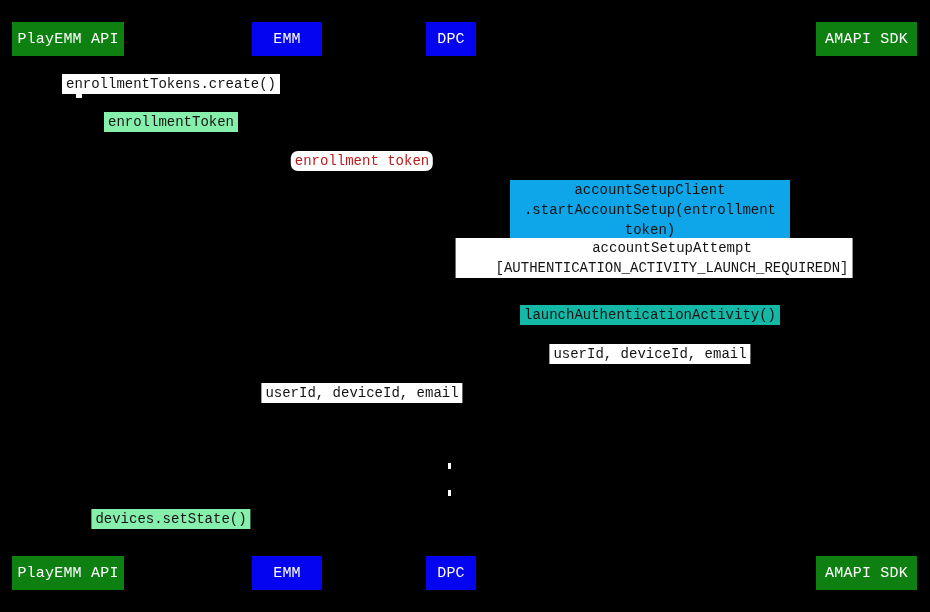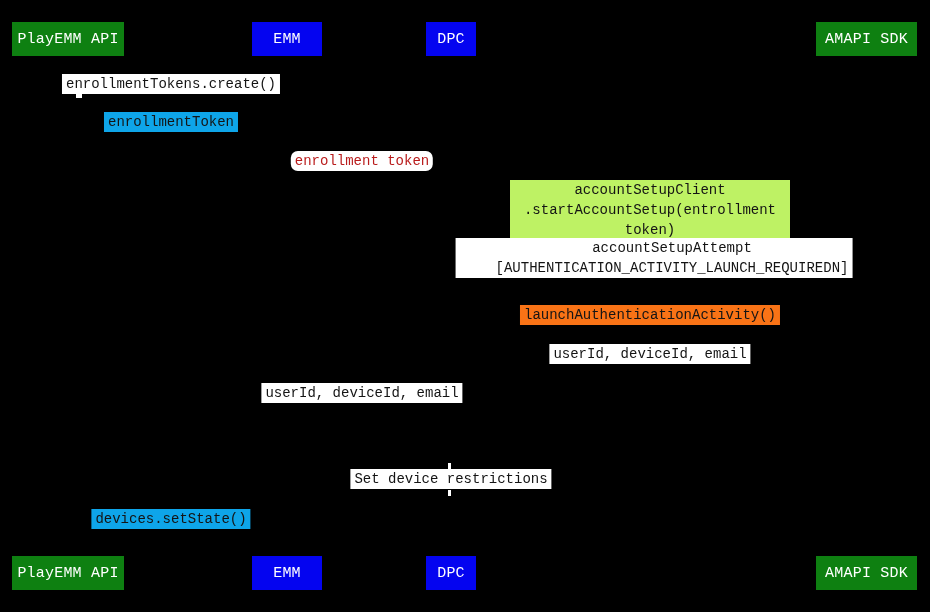--- a/index.html
+++ b/index.html
@@ -79,31 +79,30 @@
   <div class="participant row-top pos-p1" style="background-color: rgb(4, 4, 240);">EMM</div>
   <div class="participant row-top pos-p2" style="background-color: rgb(4, 4, 240);">DPC</div>
   <div class="participant row-top pos-p3" style="background-color: rgb(14, 128, 17);">AMAPI SDK</div>
 
   <div class="lifeline ll-0"></div>
   <div class="lifeline ll-1"></div>
   <div class="lifeline ll-2"></div>
   <div class="lifeline ll-3"></div>
 
   <div class="msg m0" style="background: rgb(255, 255, 255); color: rgb(20, 20, 20);">enrollmentTokens.create()</div>
-  <div class="msg m1" style="background: #0ea5e9; color: rgb(20, 20, 20);">enrollmentToken</div>
+  <div class="msg m1" style="background: #86efac; color: rgb(20, 20, 20);">enrollmentToken</div>
   <div class="msg m2" style="background: rgb(255, 255, 255); color: #b91c1c; border-radius: 7px;">enrollment token</div>
-  <div class="msg m3" style="background: #bef264; color: rgb(20, 20, 20);">accountSetupClient
+  <div class="msg m3" style="background: #0ea5e9; color: rgb(20, 20, 20);">accountSetupClient
 .startAccountSetup(entrollment token)</div>
   <div class="msg m4" style="background: rgb(255, 255, 255); color: rgb(20, 20, 20);">accountSetupAttempt
 [AUTHENTICATION_ACTIVITY_LAUNCH_REQUIREDN]</div>
-  <div class="msg m5" style="background: #f97316; color: rgb(20, 20, 20);">launchAuthenticationActivity()</div>
+  <div class="msg m5" style="background: #14b8a6; color: rgb(20, 20, 20);">launchAuthenticationActivity()</div>
   <div class="msg m6" style="background: rgb(255, 255, 255); color: rgb(20, 20, 20);">userId, deviceId, email</div>
   <div class="msg m7" style="background: rgb(255, 255, 255); color: rgb(20, 20, 20);">userId, deviceId, email</div>
-  <div class="msg m9" style="background: rgb(255, 255, 255); color: rgb(20, 20, 20);">Set device restrictions</div>
-  <div class="msg m10" style="background: #0ea5e9; color: rgb(20, 20, 20);">devices.setState()</div>
+  <div class="msg m10" style="background: #86efac; color: rgb(20, 20, 20);">devices.setState()</div>
 
   <div class="speck speck-msg1-arrow"></div>
   <div class="speck speck-self-top"></div>
   <div class="speck speck-self-bottom"></div>
 
   <div class="participant row-bottom pos-p0" style="background-color: rgb(14, 128, 17);">PlayEMM API</div>
   <div class="participant row-bottom pos-p1" style="background-color: rgb(4, 4, 240);">EMM</div>
   <div class="participant row-bottom pos-p2" style="background-color: rgb(4, 4, 240);">DPC</div>
   <div class="participant row-bottom pos-p3" style="background-color: rgb(14, 128, 17);">AMAPI SDK</div>
 

